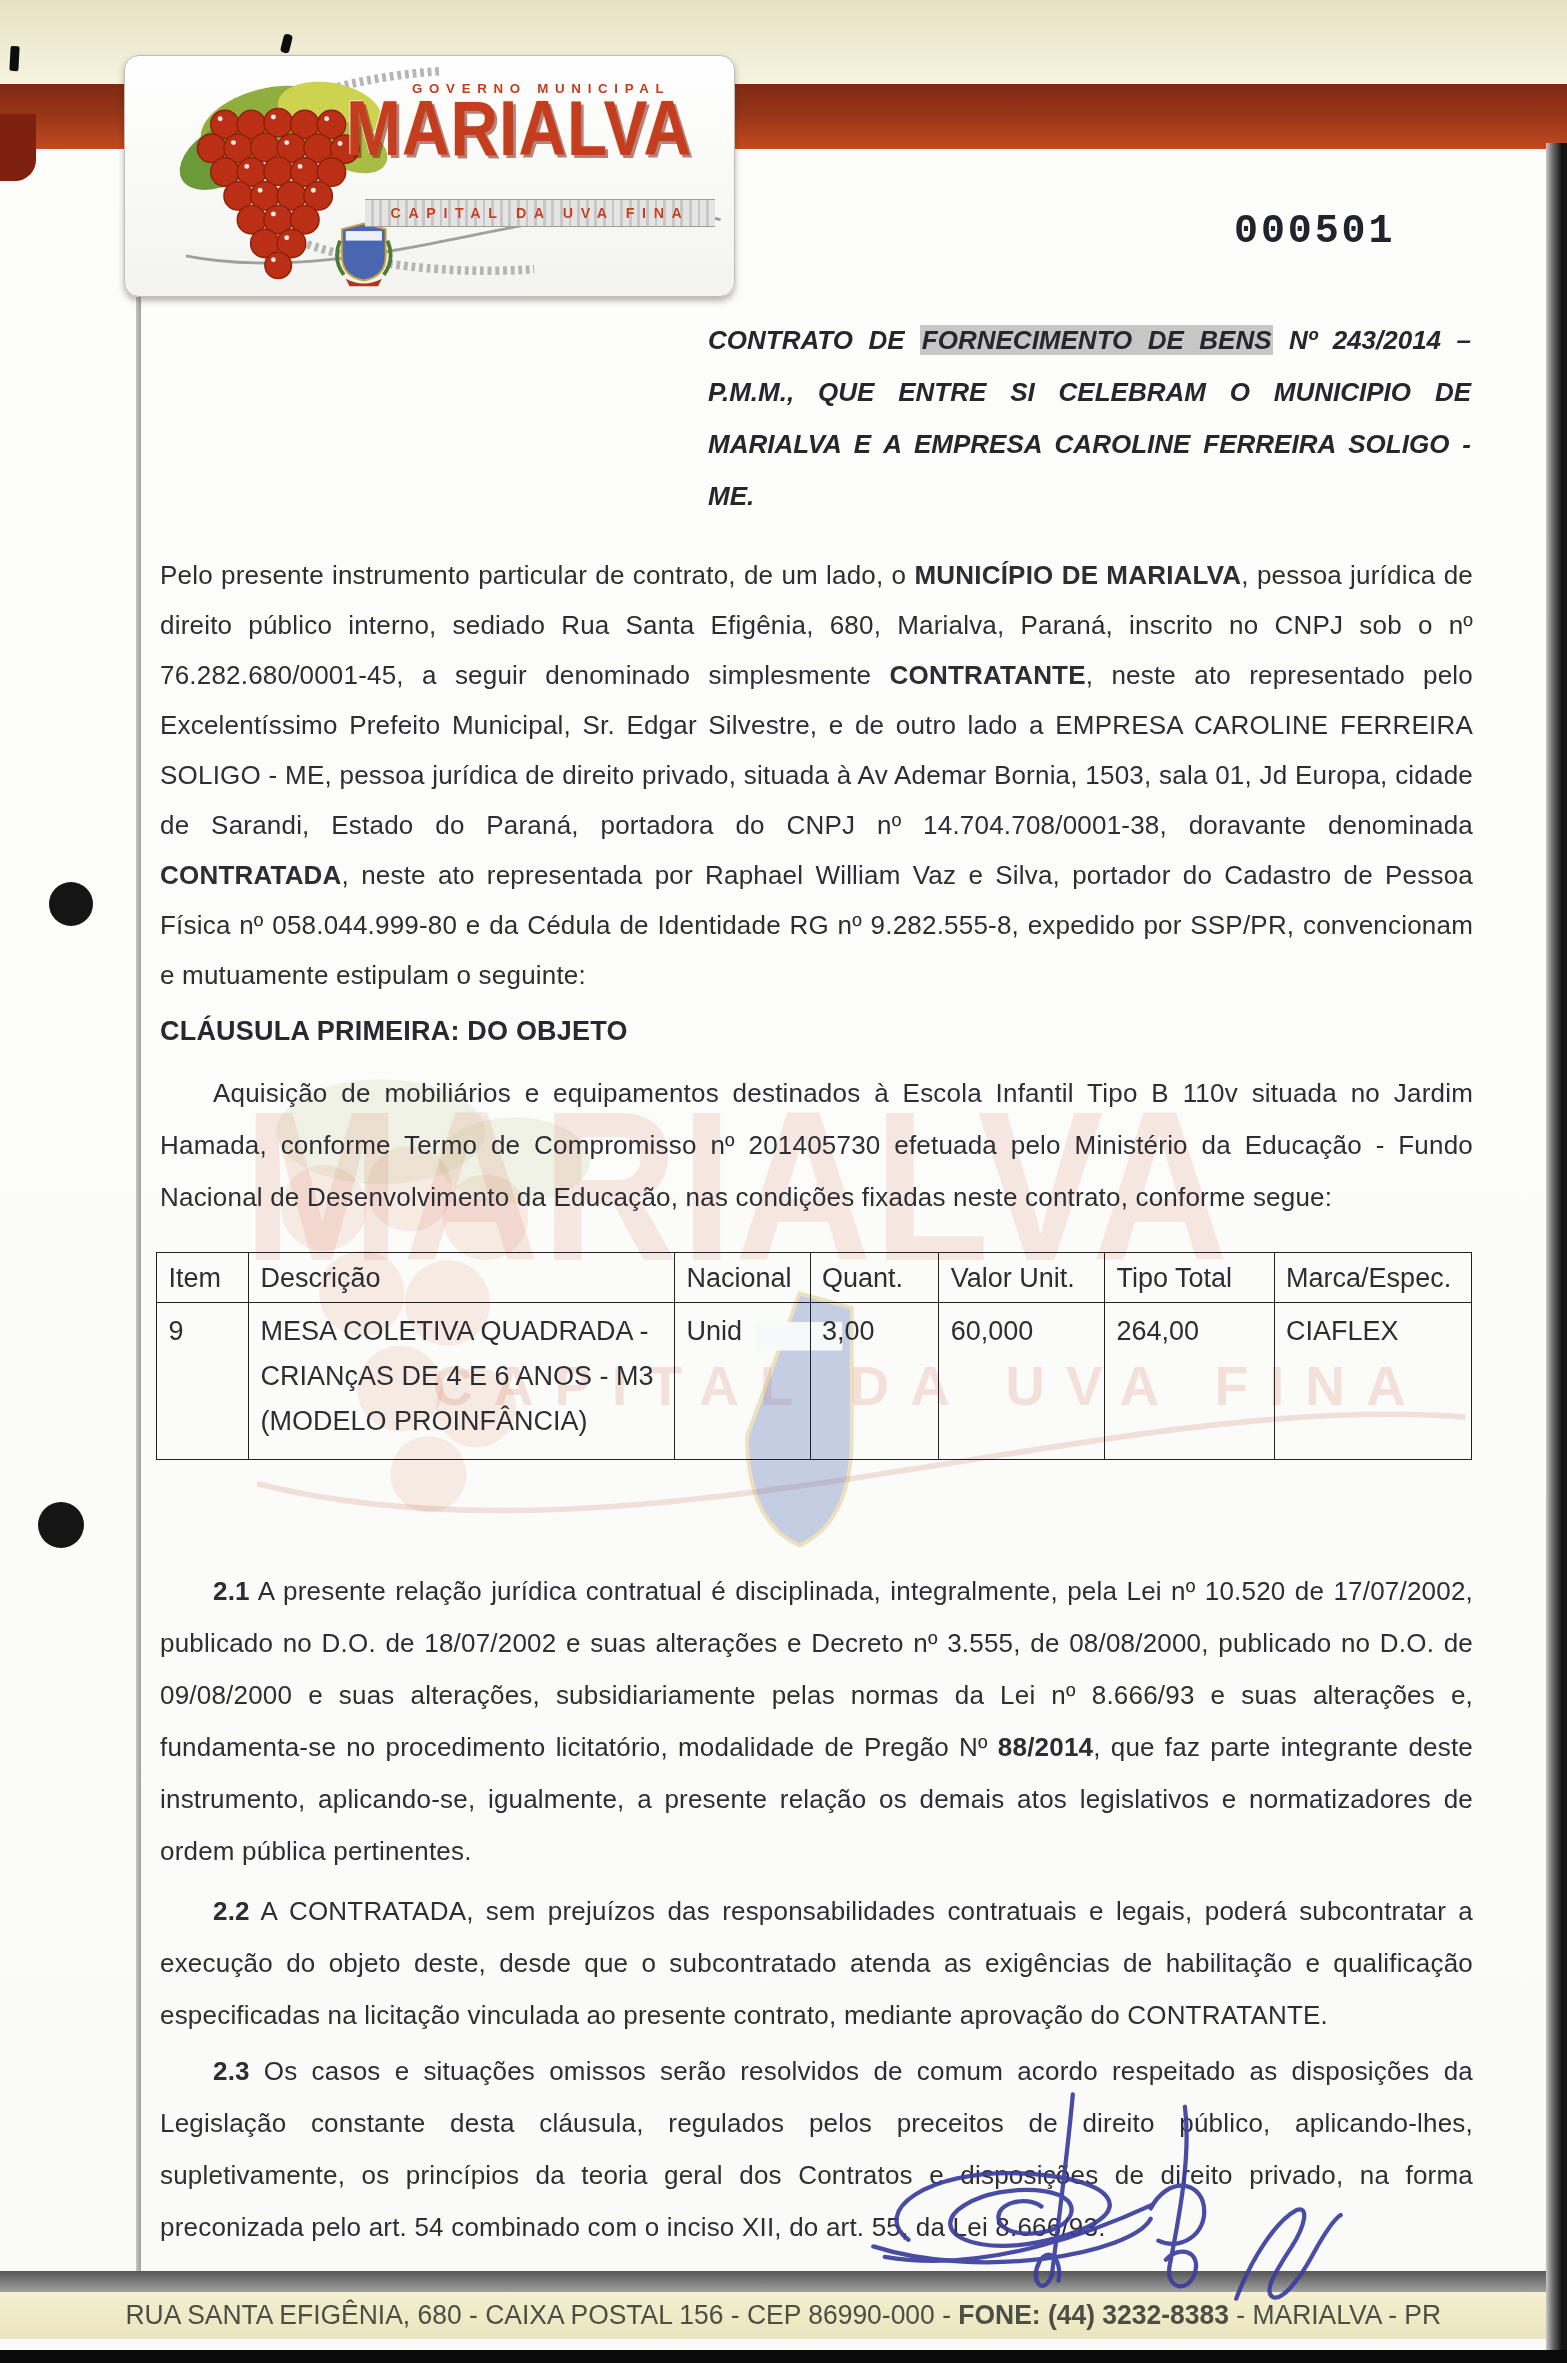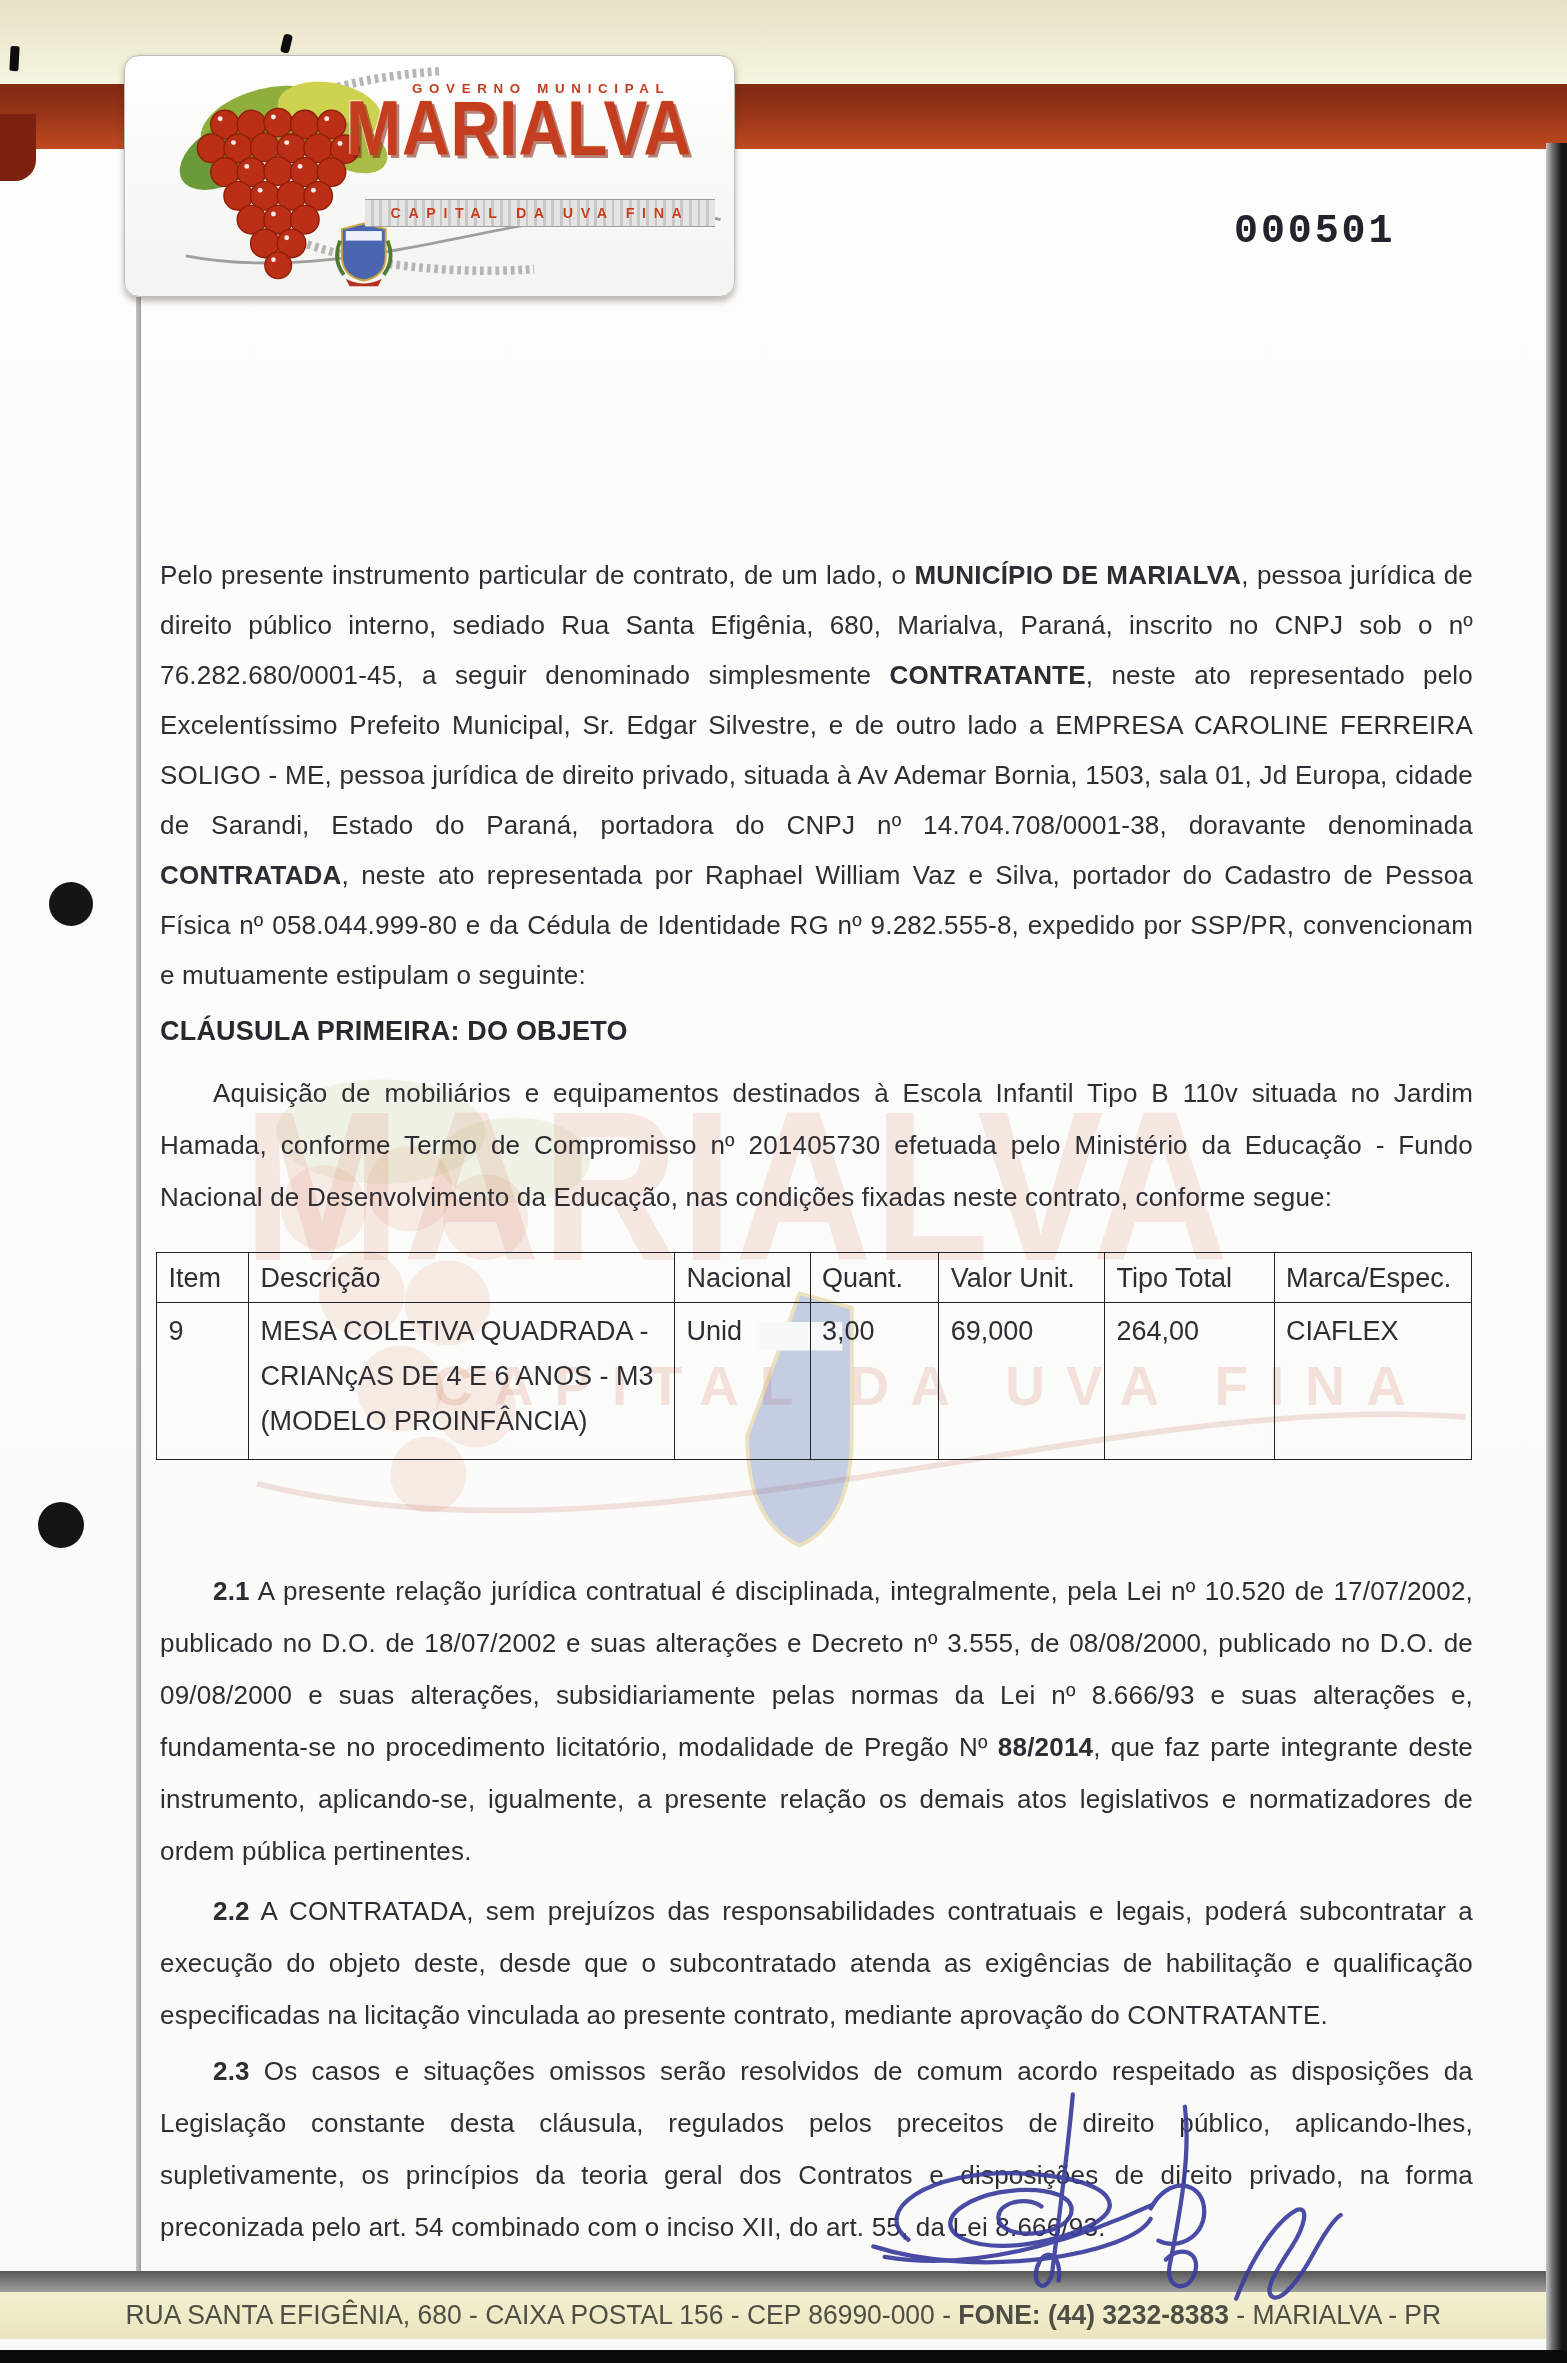--- a/index.html
+++ b/index.html
@@ -203,20 +203,21 @@
     </svg>
     <div class="gov-label">GOVERNO MUNICIPAL</div>
     <div class="city-name">MARIALVA</div>
     <div class="slogan-banner">
       <span class="slogan-text">CAPITAL DA UVA FINA</span>
     </div>
   </div>
 
   <div class="page-number">000501</div>
 
+  <div class="contract-title"><span>CONTRATO DE </span><span class="hl">FORNECIMENTO DE BENS</span><span> Nº 243/2014 – P.M.M., QUE ENTRE SI CELEBRAM O MUNICIPIO DE MARIALVA E A EMPRESA CAROLINE FERREIRA SOLIGO - ME.</span></div>
 
   <div class="body-block intro"><span>Pelo presente instrumento particular de contrato, de um lado, o </span><span class="b">MUNICÍPIO DE MARIALVA</span><span>, pessoa jurídica de direito público interno, sediado Rua Santa Efigênia, 680, Marialva, Paraná, inscrito no CNPJ sob o nº 76.282.680/0001-45, a seguir denominado simplesmente </span><span class="b">CONTRATANTE</span><span>, neste ato representado pelo Excelentíssimo Prefeito Municipal, Sr. Edgar Silvestre, e de outro lado a EMPRESA CAROLINE FERREIRA SOLIGO - ME, pessoa jurídica de direito privado, situada à Av Ademar Bornia, 1503, sala 01, Jd Europa, cidade de Sarandi, Estado do Paraná, portadora do CNPJ nº 14.704.708/0001-38, doravante denominada </span><span class="b">CONTRATADA</span><span>, neste ato representada por Raphael William Vaz e Silva, portador do Cadastro de Pessoa Física nº 058.044.999-80 e da Cédula de Identidade RG nº 9.282.555-8, expedido por SSP/PR, convencionam e mutuamente estipulam o seguinte:</span></div>
 
   <div class="clause-heading" id="h-clause1">CLÁUSULA PRIMEIRA: DO OBJETO</div>
   <div class="body-block indent" id="p-clause1"><span>Aquisição de mobiliários e equipamentos destinados à Escola Infantil Tipo B 110v situada no Jardim Hamada, conforme Termo de Compromisso nº 201405730 efetuada pelo Ministério da Educação - Fundo Nacional de Desenvolvimento da Educação, nas condições fixadas neste contrato, conforme segue:</span></div>
 
   <table class="items-table">
     <colgroup>
         <col>
         <col>
@@ -238,21 +239,21 @@
         </tr>
       </thead>
     <tbody>
         <tr>
           <td>9</td>
           <td>MESA COLETIVA QUADRADA -
 CRIANçAS DE 4 E 6 ANOS - M3
 (MODELO PROINFÂNCIA)</td>
           <td>Unid</td>
           <td>3,00</td>
-          <td>69,000</td>
+          <td>60,000</td>
           <td>264,00</td>
           <td>CIAFLEX</td>
         </tr>
       </tbody>
   </table>
 
   <div class="body-block indent" id="p21"><span class="b">2.1</span><span> A presente relação jurídica contratual é disciplinada, integralmente, pela Lei nº 10.520 de 17/07/2002, publicado no D.O. de 18/07/2002 e suas alterações e Decreto nº 3.555, de 08/08/2000, publicado no D.O. de 09/08/2000 e suas alterações, subsidiariamente pelas normas da Lei nº 8.666/93 e suas alterações e, fundamenta-se no procedimento licitatório, modalidade de Pregão Nº </span><span class="b">88/2014</span><span>, que faz parte integrante deste instrumento, aplicando-se, igualmente, a presente relação os demais atos legislativos e normatizadores de ordem pública pertinentes.</span></div>
   <div class="body-block indent" id="p22"><span class="b">2.2</span><span> A CONTRATADA, sem prejuízos das responsabilidades contratuais e legais, poderá subcontratar a execução do objeto deste, desde que o subcontratado atenda as exigências de habilitação e qualificação especificadas na licitação vinculada ao presente contrato, mediante aprovação do CONTRATANTE.</span></div>
   <div class="body-block indent" id="p23"><span class="b">2.3</span><span> Os casos e situações omissos serão resolvidos de comum acordo respeitado as disposições da Legislação constante desta cláusula, regulados pelos preceitos de direito público, aplicando-lhes, supletivamente, os princípios da teoria geral dos Contratos e disposições de direito privado, na forma preconizada pelo art. 54 combinado com o inciso XII, do art. 55, da Lei 8.666/93.</span></div>
 

